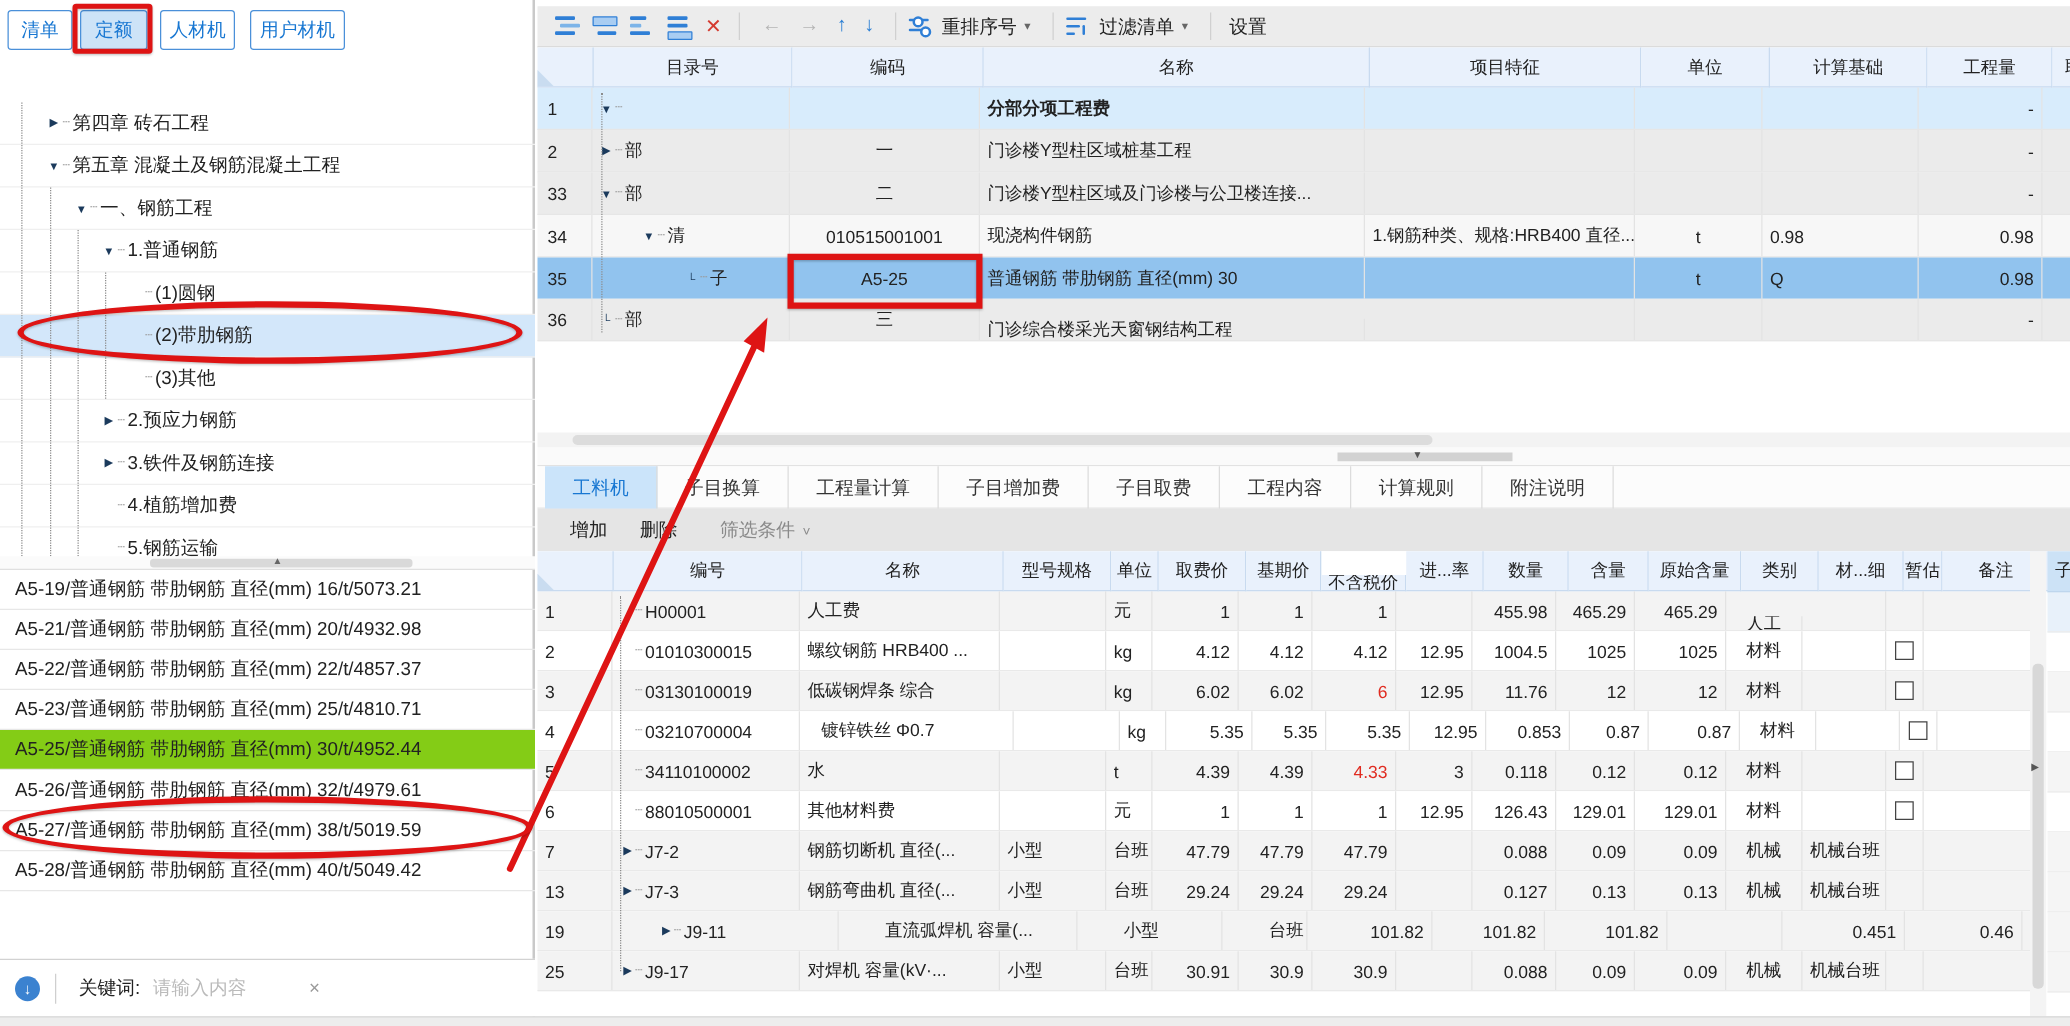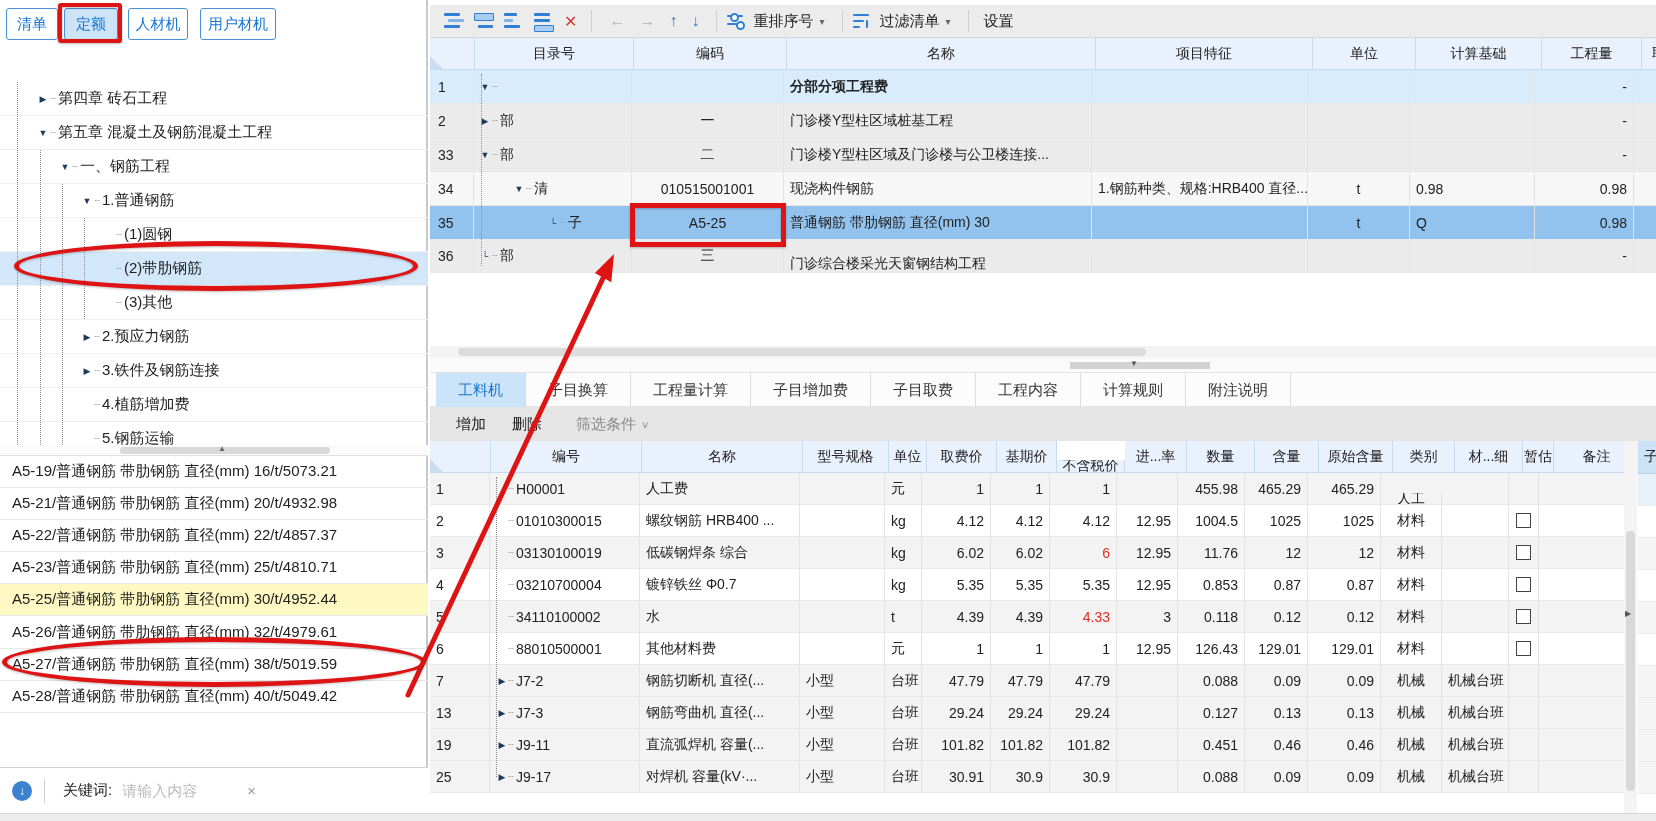--- a/index.html
+++ b/index.html
@@ -32,21 +32,21 @@
   .dots{color:#9a9a9a;font-size:10px;letter-spacing:-1px;flex:none;margin-right:3px;}
   .guide{border-left:1px dotted #8c8c8c;width:0;}
 
   #lp-scroll{left:0;top:445px;width:428px;height:11px;background:#fbfbfb;border-bottom:1px solid #e0e0e0;}
   #lp-scroll .thumb{position:absolute;left:120px;top:2px;width:210px;height:7px;background:#d9d9d9;border-radius:3px;}
   #lp-scroll .up{position:absolute;left:218px;top:-1px;font-size:8px;color:#666;}
 
   #quota-list{left:0;top:456px;width:428px;height:311px;}
   .list-row{height:31.1px;display:flex;align-items:center;font-size:15px;padding-left:12px;
             border-bottom:1px solid #e7e7e7;white-space:nowrap;overflow:hidden;}
-  .list-row.sel{background:#fef9c3;text-align:right;}
+  .list-row.sel{background:#84cc16;text-align:right;}
 
   #kwbar{left:0;top:767px;width:428px;height:46px;background:#fff;border-top:1px solid #d2d2d2;
          display:flex;align-items:center;}
   #kw-circle{width:20px;height:20px;border-radius:50%;background:#3b82d0;color:#fff;font-size:12px;
              display:flex;align-items:center;justify-content:center;margin-left:12px;flex:none;}
   #kw-sep{width:1px;height:24px;background:#cfcfcf;margin:0 18px 0 12px;}
   #kw-label{font-size:15px;}
   #kw-input{border:none;outline:none;font-size:15px;width:95px;margin-left:8px;color:#333;background:transparent;}
   #kw-input::placeholder{color:#bbb;}
   #kw-clear{color:#9a9a9a;font-size:15px;margin-left:28px;}
@@ -550,21 +550,21 @@
         </div>
         <div class="bcell nowrap" style="width: 85px; flex: 0 0 auto; border-right: none;"></div>
       </div>
       <div class="grow" style="height: 31px; background: rgb(255, 255, 255); border-bottom: 1px solid rgb(233, 233, 233);">
         <div class="bcell nowrap" style="width: 60px; flex: 0 0 auto;">4</div>
         <div class="bcell nowrap" style="width: 150px; flex: 0 0 auto;">
           <span class="tw" style="width: 12px;"></span>
           <span class="dots">┄</span>
           <span>03210700004</span>
         </div>
-        <div class="bcell nowrap" style="width: 160px; flex: 0 0 auto;">镀锌铁丝 Φ0.7</div>
+        <div class="bcell nowrap" style="width: 160px; flex: 0 0 auto; margin-left: 11px;">镀锌铁丝 Φ0.7</div>
         <div class="bcell nowrap" style="width: 85px; flex: 0 0 auto;"></div>
         <div class="bcell nowrap" style="width: 37px; flex: 0 0 auto; padding-right: 0px;">kg</div>
         <div class="bcell nowrap" style="width: 69px; flex: 0 0 auto; justify-content: flex-end;">5.35</div>
         <div class="bcell nowrap" style="width: 59px; flex: 0 0 auto; justify-content: flex-end;">5.35</div>
         <div class="bcell nowrap" style="width: 67px; flex: 0 0 auto; justify-content: flex-end;">5.35</div>
         <div class="bcell nowrap" style="width: 61px; flex: 0 0 auto; justify-content: flex-end;">12.95</div>
         <div class="bcell nowrap" style="width: 67px; flex: 0 0 auto; justify-content: flex-end;">0.853</div>
         <div class="bcell nowrap" style="width: 63px; flex: 0 0 auto; justify-content: flex-end;">0.87</div>
         <div class="bcell nowrap" style="width: 73px; flex: 0 0 auto; justify-content: flex-end;">0.87</div>
         <div class="bcell nowrap" style="width: 61px; flex: 0 0 auto; justify-content: center;">材料</div>
@@ -659,21 +659,21 @@
         <div class="bcell nowrap" style="width: 67px; flex: 0 0 auto; justify-content: flex-end;">29.24</div>
         <div class="bcell nowrap" style="width: 61px; flex: 0 0 auto; justify-content: flex-end;"></div>
         <div class="bcell nowrap" style="width: 67px; flex: 0 0 auto; justify-content: flex-end;">0.127</div>
         <div class="bcell nowrap" style="width: 63px; flex: 0 0 auto; justify-content: flex-end;">0.13</div>
         <div class="bcell nowrap" style="width: 73px; flex: 0 0 auto; justify-content: flex-end;">0.13</div>
         <div class="bcell nowrap" style="width: 61px; flex: 0 0 auto; justify-content: center;">机械</div>
         <div class="bcell nowrap" style="width: 67px; flex: 0 0 auto;">机械台班</div>
         <div class="bcell nowrap" style="width: 30px; flex: 0 0 auto; justify-content: center;"></div>
         <div class="bcell nowrap" style="width: 85px; flex: 0 0 auto; border-right: none;"></div>
       </div>
-      <div class="grow" style="height: 31px; background: rgb(243, 243, 243); border-bottom: 1px solid rgb(233, 233, 233);">
+      <div class="grow" style="height: 31px; background: rgb(243, 243, 243); border-bottom: 1px solid rgb(233, 233, 233); gap: 31px;">
         <div class="bcell nowrap" style="width: 60px; flex: 0 0 auto;">19</div>
         <div class="bcell nowrap" style="width: 150px; flex: 0 0 auto;">
           <span class="tw" style="width: 12px;">▶</span>
           <span class="dots">┄</span>
           <span>J9-11</span>
         </div>
         <div class="bcell nowrap" style="width: 160px; flex: 0 0 auto;">直流弧焊机 容量(...</div>
         <div class="bcell nowrap" style="width: 85px; flex: 0 0 auto;">小型</div>
         <div class="bcell nowrap" style="width: 37px; flex: 0 0 auto; padding-right: 0px;">台班</div>
         <div class="bcell nowrap" style="width: 69px; flex: 0 0 auto; justify-content: flex-end;">101.82</div>

